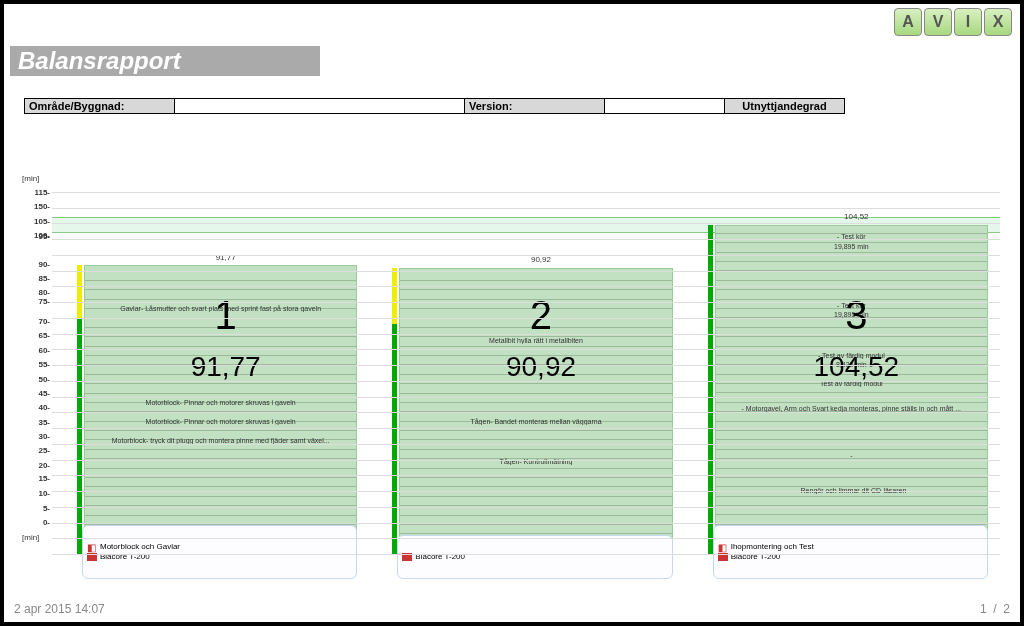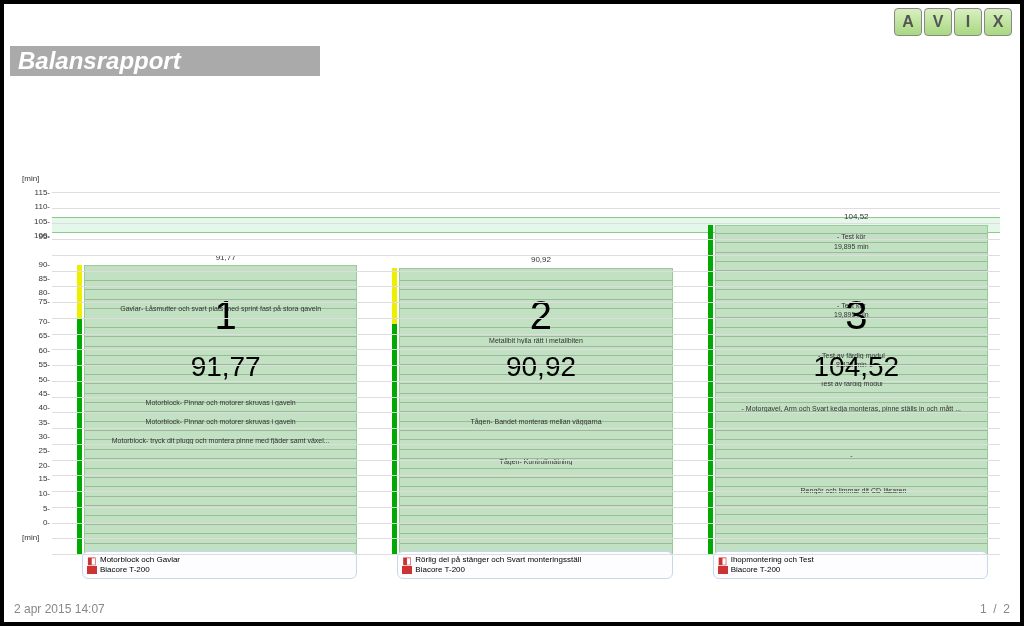--- a/index.html
+++ b/index.html
@@ -49,21 +49,21 @@
   .link { color:#0000cc; text-decoration:underline; text-align:right; }
   .right { text-align:right; }
   .chart-area {
     position:absolute;
     top:180px; left:20px; right:20px; bottom:48px;
   }
   .y-axis {
     position:absolute; left:0; top:0; bottom:20px; width:28px;
     font-size:8px; color:#333;
   }
-  .y-label { position:absolute; right:2px; transform:translateY(-4px); }
+  .y-label { position:absolute; right:2px; transform:translateY(-4px);font-weight:bold; }
   .axis-title { position:absolute; top:-10px; left:-2px; font-size:8px; }
   .axis-title-bot { position:absolute; bottom:12px; left:-2px; font-size:8px; }
   .plot {
     position:absolute; left:28px; right:0; top:8px; bottom:20px;
   }
   .hline { position:absolute; left:0; right:0; border-top:1px solid #ddd; }
   .takt-band {
     position:absolute; left:0; right:0;
     background: rgba(150,220,170,0.25);
     border-top:1px solid #8c8; border-bottom:1px solid #8c8;
@@ -92,21 +92,21 @@
     position:absolute; left:0; right:0;
     font-size:28px; color:#000;
     text-align:center; pointer-events:none;
   }
   .legend {
     position:absolute; left:0; right:12px; bottom:-25px;
     border:1px solid #c6d8f0;
     border-radius:6px;
     background:#fdfdff;
     font-size:8px;
-    padding:3px 4px;
+    padding:16px 4px;
   }
   .legend-row { display:flex; align-items:center; gap:3px; line-height:10px; }
   .legend-ico { width:10px;height:8px; }
   .ico-pdf { background:#c33; }
   .ico-node { display:inline-block; width:10px;height:8px; }
   .ico-node::before { content:"◧"; color:#c33; font-size:10px; }
   .footer {
     position:absolute; bottom:6px; left:10px; right:10px;
     font-size:12px; color:#888;
     display:flex; justify-content:space-between;
@@ -127,20 +127,27 @@
 <table class="report-table">
   <colgroup>
     <col style="width:150px">
       <col style="width:290px">
     <col style="width:140px">
       <col style="width:120px">
     <col style="width:60px">
       <col style="width:60px">
   </colgroup>
   <tbody>
+      <tr>
+    <td class="grey">Område/Byggnad:</td>
+    <td></td>
+    <td class="grey">Version:</td>
+    <td></td>
+    <td class="grey" colspan="2" style="text-align:center">Utnyttjandegrad</td>
+  </tr>
 </tbody>
   </table>
 
 <div class="chart-area">
   <div class="y-axis" id="yaxis">
     <span class="axis-title">[min]</span>
     <span class="axis-title-bot">[min]</span>
   <span class="y-label" style="top: 338px;">0-</span>
       <span class="y-label" style="top: 323.652px;">5-</span>
       <span class="y-label" style="top: 309.304px;">10-</span>
@@ -156,21 +163,21 @@
       <span class="y-label" style="top: 165.826px;">60-</span>
       <span class="y-label" style="top: 151.478px; margin-left: 12px;">65-</span>
       <span class="y-label" style="top: 137.13px;">70-</span>
       <span class="y-label" style="top: 117px;">75-</span>
       <span class="y-label" style="top: 108.435px;">80-</span>
       <span class="y-label" style="top: 94.087px;">85-</span>
       <span class="y-label" style="top: 79.7391px;">90-</span>
       <span class="y-label" style="top: 52px;">95-</span>
       <span class="y-label" style="top: 51.0435px;">100-</span>
       <span class="y-label" style="top: 36.6957px;">105-</span>
-      <span class="y-label" style="top: 22.3478px;">110-</span>
+      <span class="y-label" style="top: 22.3478px;">150-</span>
       <span class="y-label" style="top: 8px;">115-</span>
     </div>
   <div class="plot" id="plot">
       <div class="takt-band" style="top: 6.95652%; height: 4.34783%;"></div>
     <div class="stations" id="stations">
         <div class="station">
           <div class="bar" style="height: 79.8%;">
             <div class="bar-stripe" style="bottom: 3.26904%;"></div>
             <div class="bar-stripe" style="bottom: 6.53808%;"></div>
             <div class="bar-stripe" style="bottom: 9.80713%;"></div>
@@ -257,24 +264,20 @@
             <div class="task" style="bottom: 73.6912%;">Metallbit hylla rätt i metallbiten</div>
             <div class="task" style="bottom: 45.0946%;">Tågen- Bandet monteras mellan väggarna</div>
             <div class="task" style="bottom: 30.7963%;">Tågen- Kontrollmätning</div>
           </div>
           <div class="greenbar" style="height: 63.4783%;"></div>
           <div class="yellowbar" style="bottom: 63.4783%; height: 15.5826%;"></div>
           <div class="bar-toplabel" style="bottom: 80.0609%;">90,92</div>
           <div class="bignum" style="top: 28%;">2</div>
           <div class="bigval" style="top: 44%;">90,92</div>
           <div class="legend">
-            <div class="legend-row">
-              <span class="ico-node"></span>
-              <span>Rörlig del på stänger och Svart monteringsställ</span>
-            </div>
             <div class="legend-row">
               <span class="legend-ico ico-pdf"></span>
               <span>Biacore T-200</span>
             </div>
           </div>
         </div>
         <div class="station">
           <div class="bar" style="height: 90.887%;">
             <div class="bar-stripe" style="bottom: 2.87026%;"></div>
             <div class="bar-stripe" style="bottom: 5.74053%;"></div>

